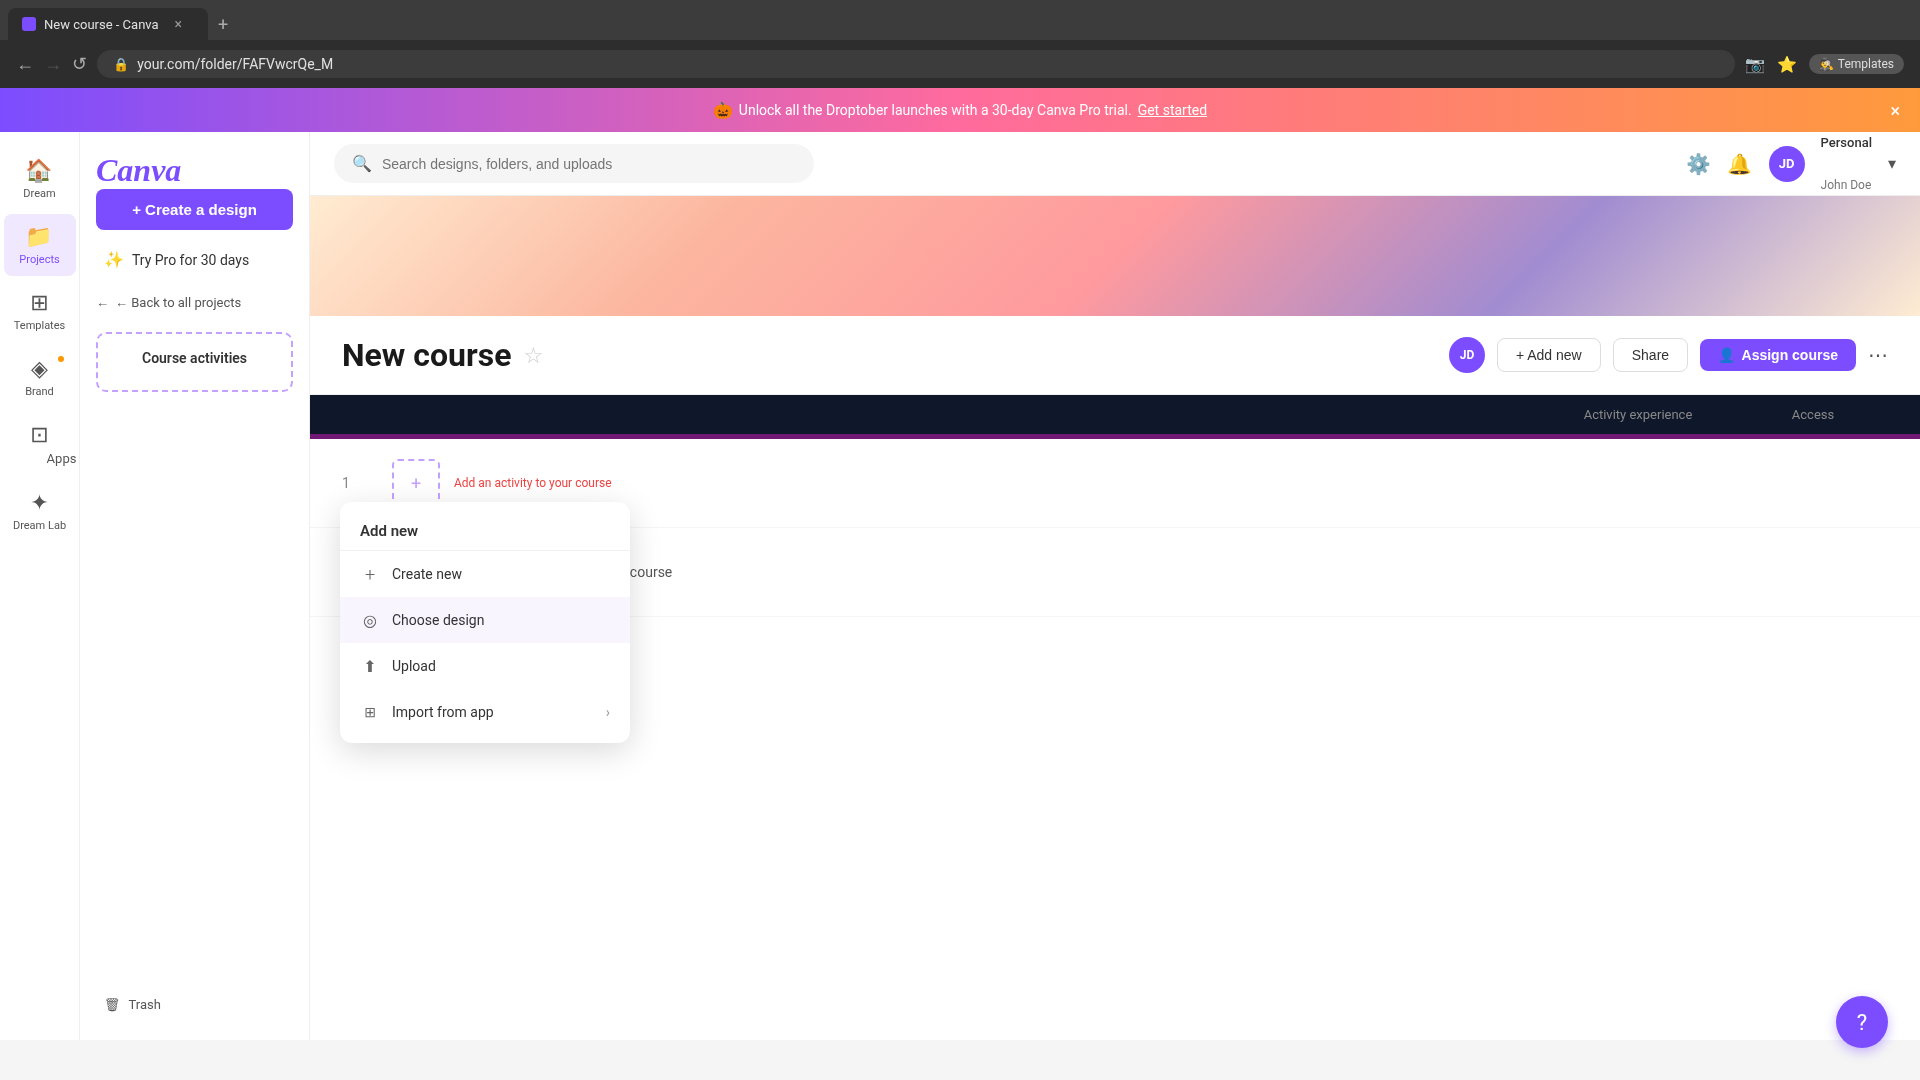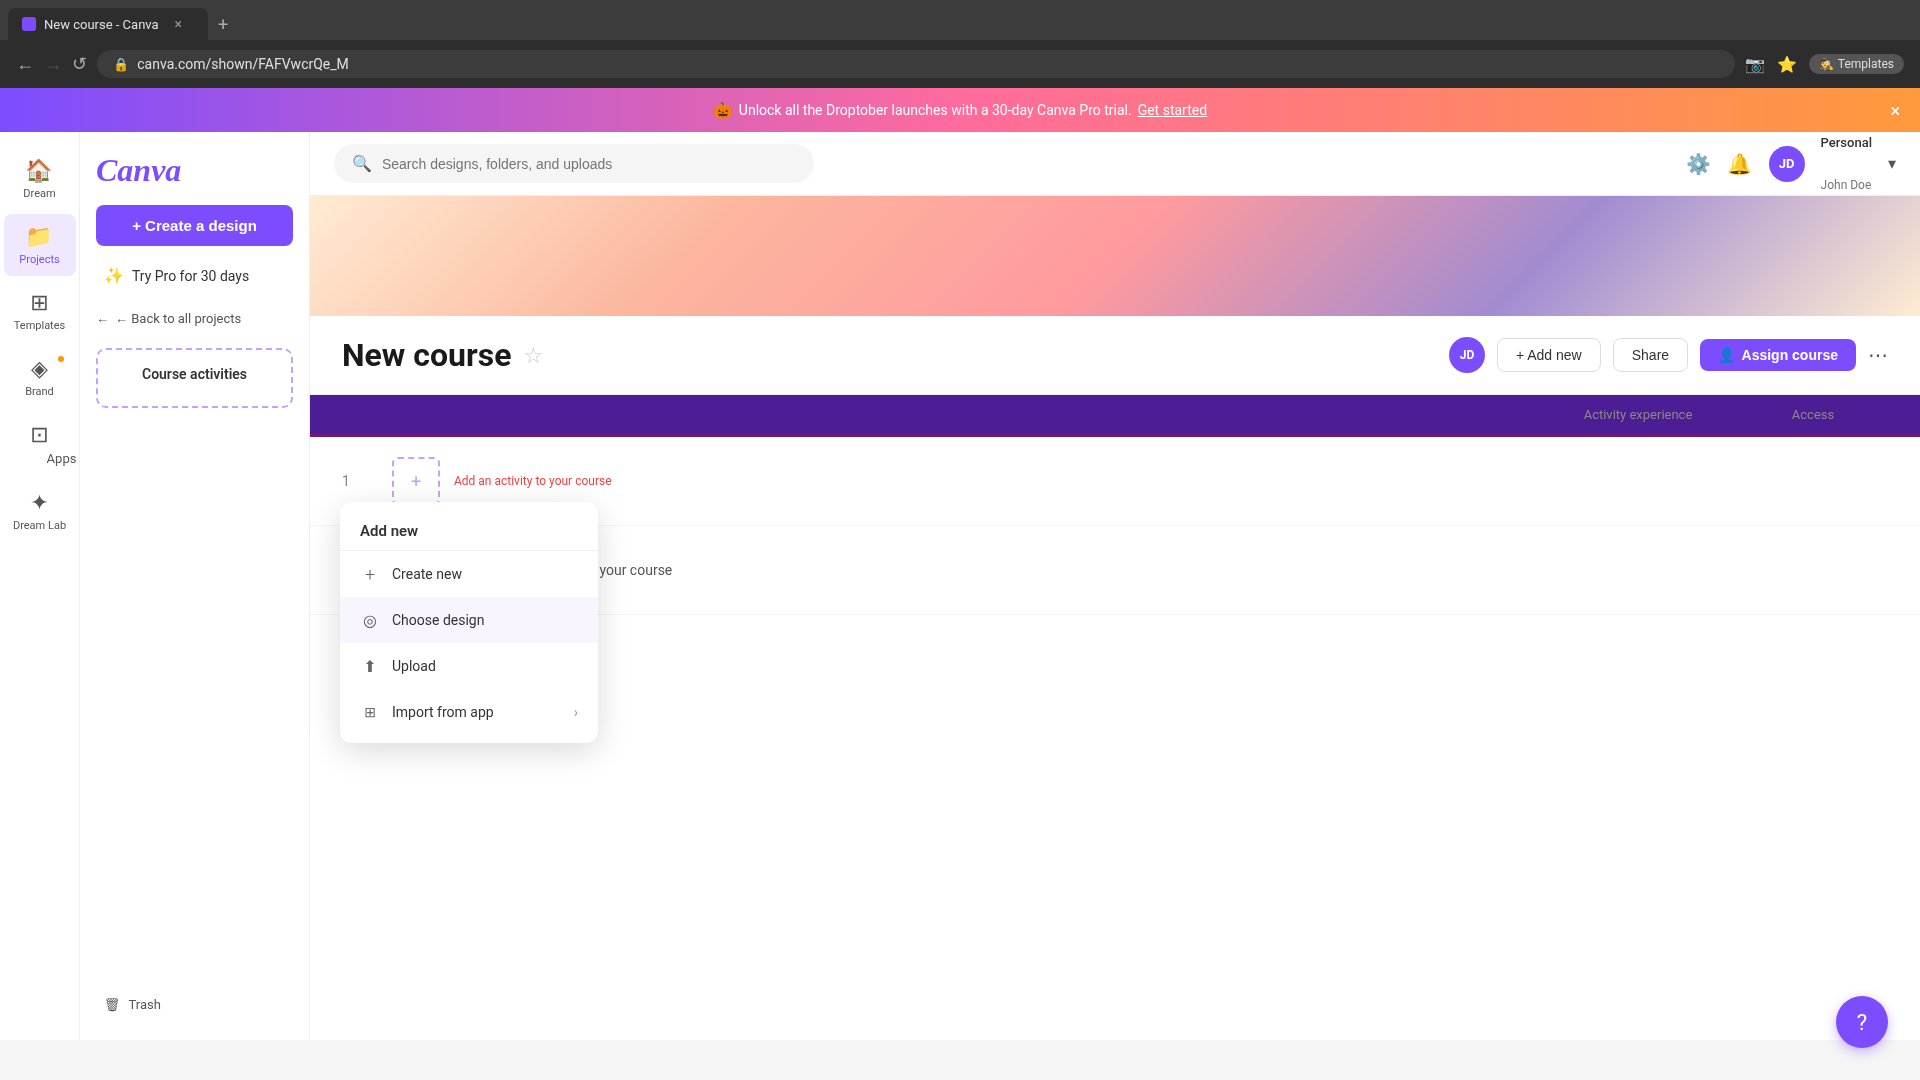--- a/index.html
+++ b/index.html
@@ -16,21 +16,21 @@
       <span style="color:#999;font-size:14px;margin-left:8px;cursor:pointer;">×</span>
     </div>
     <span style="color:#aaa;font-size:18px;margin-left:10px;cursor:pointer;">+</span>
   </div>
   <div style="display:flex;align-items:center;background:#2d2d2d;height:48px;padding:0 16px;gap:10px;">
     <button style="background:none;border:none;color:#aaa;font-size:18px;cursor:pointer;">←</button>
     <button style="background:none;border:none;color:#555;font-size:18px;cursor:pointer;">→</button>
     <button style="background:none;border:none;color:#aaa;font-size:18px;cursor:pointer;">↺</button>
     <div style="flex:1;background:#3c3c3c;border-radius:20px;padding:6px 16px;display:flex;align-items:center;gap:8px;">
       <span style="color:#aaa;font-size:13px;">🔒</span>
-      <span style="color:#e0e0e0;font-size:14px;">canva.com/shown/FAFVwcrQe_M</span>
+      <span style="color:#e0e0e0;font-size:14px;">your.com/folder/FAFVwcrQe_M</span>
     </div>
     <div style="display:flex;gap:12px;align-items:center;">
       <span style="color:#aaa;font-size:16px;">📷</span>
       <span style="color:#aaa;font-size:16px;cursor:pointer;">⭐</span>
       <div style="background:#555;color:#ddd;font-size:12px;padding:3px 10px;border-radius:12px;display:flex;align-items:center;gap:4px;">
         <span>🕵</span>
         <span>Templates</span>
       </div>
     </div>
   </div>
@@ -67,21 +67,21 @@
       <span style="font-size:22px;color:#555;">⊡</span>
       <span style="font-size:13px;color:#555;text-align:right;margin-left:44px;">Apps</span>
     </div>
     <div style="display:flex;flex-direction:column;align-items:center;padding:10px 8px;gap:4px;cursor:pointer;border-radius:8px;width:72px;">
       <span style="font-size:22px;color:#555;">✦</span>
       <span style="font-size:11px;color:#555;text-align:center;">Dream Lab</span>
     </div>
   </div>
 
   <div style="width:230px;background:white;border-right:1px solid #eee;display:flex;flex-direction:column;padding:20px 16px;">
-    <div style="font-size:32px;font-weight:bold;color:#7c4dff;margin-bottom:16px;font-style:italic;font-family:Georgia,serif;">Canva</div>
+    <div style="font-size:32px;font-weight:bold;color:#7c4dff;font-style:italic;font-family:Georgia,serif;">Canva</div>
     <button style="background:#7c4dff;color:white;border:none;border-radius:8px;padding:12px 16px;font-size:15px;font-weight:600;cursor:pointer;width:100%;margin-bottom:12px;text-align:center;">+ Create a design</button>
     <div style="display:flex;align-items:center;gap:8px;padding:8px;color:#333;font-size:14px;cursor:pointer;border-radius:6px;margin-bottom:12px;">
       <span style="font-size:16px;">✨</span>
       <span>Try Pro for 30 days</span>
     </div>
     <div style="display:flex;align-items:center;gap:6px;color:#555;font-size:13px;cursor:pointer;padding:6px 0;margin-bottom:16px;">
       <span>←</span>
       <span style="font-size:13px;color:#555;">← Back to all projects</span>
     </div>
     <div style="border:2px dashed #c4a0ff;border-radius:10px;padding:16px;text-align:center;">
@@ -129,21 +129,21 @@
         <button style="display:flex;align-items:center;gap:6px;padding:8px 18px;border:1.5px solid #ddd;border-radius:8px;background:white;color:#333;font-size:14px;font-weight:500;cursor:pointer;">+ Add new</button>
         <button style="padding:8px 18px;border:1.5px solid #ddd;border-radius:8px;background:white;color:#333;font-size:14px;font-weight:500;cursor:pointer;">Share</button>
         <button style="background:#7c4dff;color:white;border:none;border-radius:8px;padding:8px 18px;font-size:14px;font-weight:600;cursor:pointer;display:flex;align-items:center;gap:6px;">
           <span>👤</span>
           <span>Assign course</span>
         </button>
         <span style="color:#555;font-size:20px;cursor:pointer;">⋯</span>
       </div>
     </div>
 
-    <div style="display:flex;padding:12px 32px;border-bottom:3px solid #701a75;color:#888;font-size:13px;background:#4c1d95;">
+    <div style="display:flex;padding:12px 32px;border-bottom:5px solid #701a75;color:#888;font-size:13px;background:#0f172a;">
       <div style="width:50px;"></div>
       <div style="flex:1;"></div>
       <div style="width:200px;text-align:center;">Activity experience</div>
       <div style="width:150px;text-align:center;">Access</div>
     </div>
 
     <div style="display:flex;align-items:center;padding:20px 32px;border-bottom:1px solid #f5f5f5;background:white;">
       <div style="width:50px;color:#888;font-size:14px;">1</div>
       <div style="flex:1;display:flex;align-items:center;gap:14px;">
         <div style="width:48px;height:48px;border:2px dashed #c4a0ff;border-radius:6px;display:flex;align-items:center;justify-content:center;">
@@ -159,21 +159,21 @@
         <div style="width:48px;height:48px;border:2px dashed #c4a0ff;border-radius:6px;display:flex;align-items:center;justify-content:center;">
           <span style="color:#c4a0ff;font-size:18px;">+</span>
         </div>
         <span style="font-size:14px;color:#555;">Add the next activity to your course</span>
       </div>
     </div>
 
   </div>
 
   <div style="position:absolute;top:370px;left:340px;z-index:100;">
-    <div style="background:white;border-radius:12px;box-shadow:0 8px 32px rgba(0,0,0,0.15);width:258px;padding:8px 0;">
+    <div style="background:white;border-radius:12px;box-shadow:0 8px 32px rgba(0,0,0,0.15);width:290px;padding:8px 0;">
       <div style="padding:12px 20px 10px;font-size:15px;font-weight:600;color:#333;border-bottom:1px solid #f0f0f0;">Add new</div>
       <div style="display:flex;align-items:center;gap:12px;padding:13px 20px;cursor:pointer;color:#333;font-size:14px;">
         <span style="width:20px;height:20px;display:flex;align-items:center;justify-content:center;color:#666;font-size:18px;font-weight:300;">+</span>
         <span>Create new</span>
       </div>
       <div style="display:flex;align-items:center;gap:12px;padding:13px 20px;cursor:pointer;color:#333;font-size:14px;background:#f8f5ff;">
         <span style="width:20px;height:20px;display:flex;align-items:center;justify-content:center;color:#666;font-size:16px;">◎</span>
         <span>Choose design</span>
       </div>
       <div style="display:flex;align-items:center;gap:12px;padding:13px 20px;cursor:pointer;color:#333;font-size:14px;">

